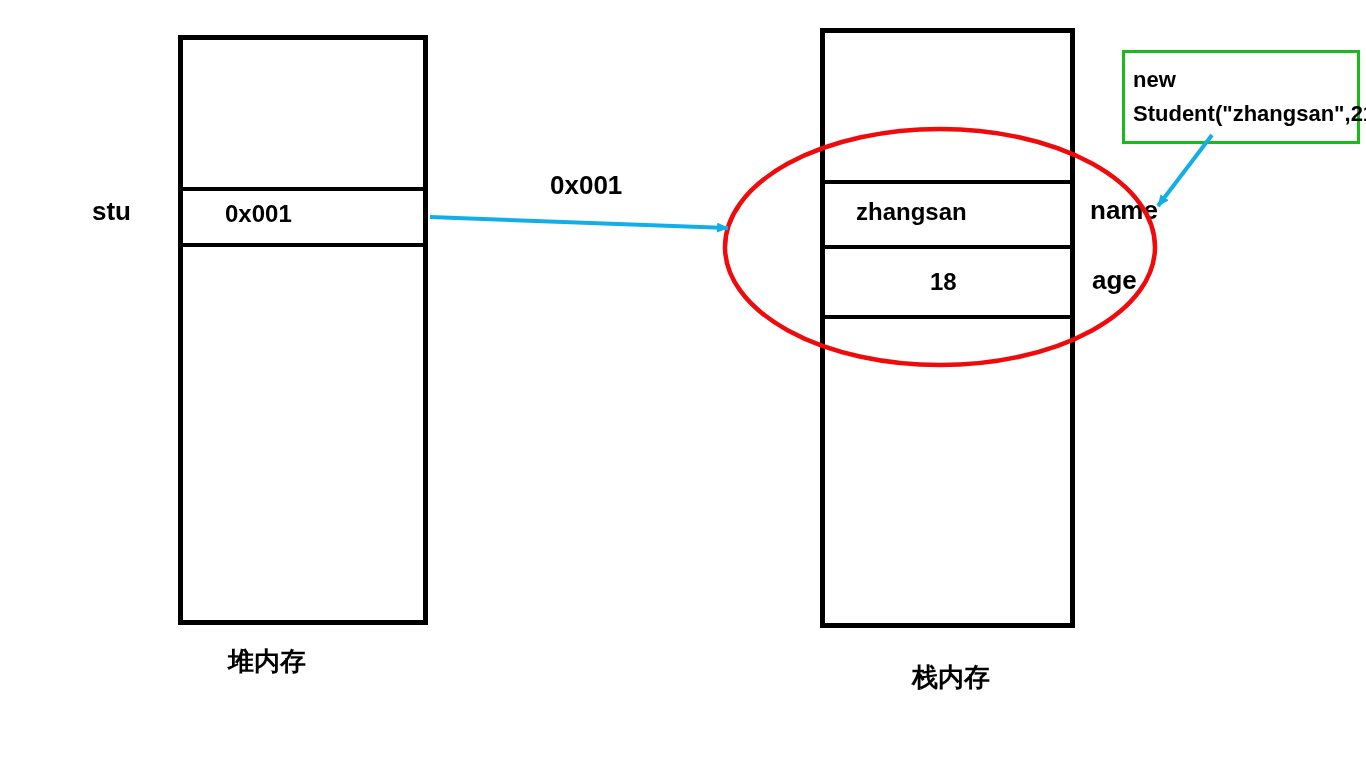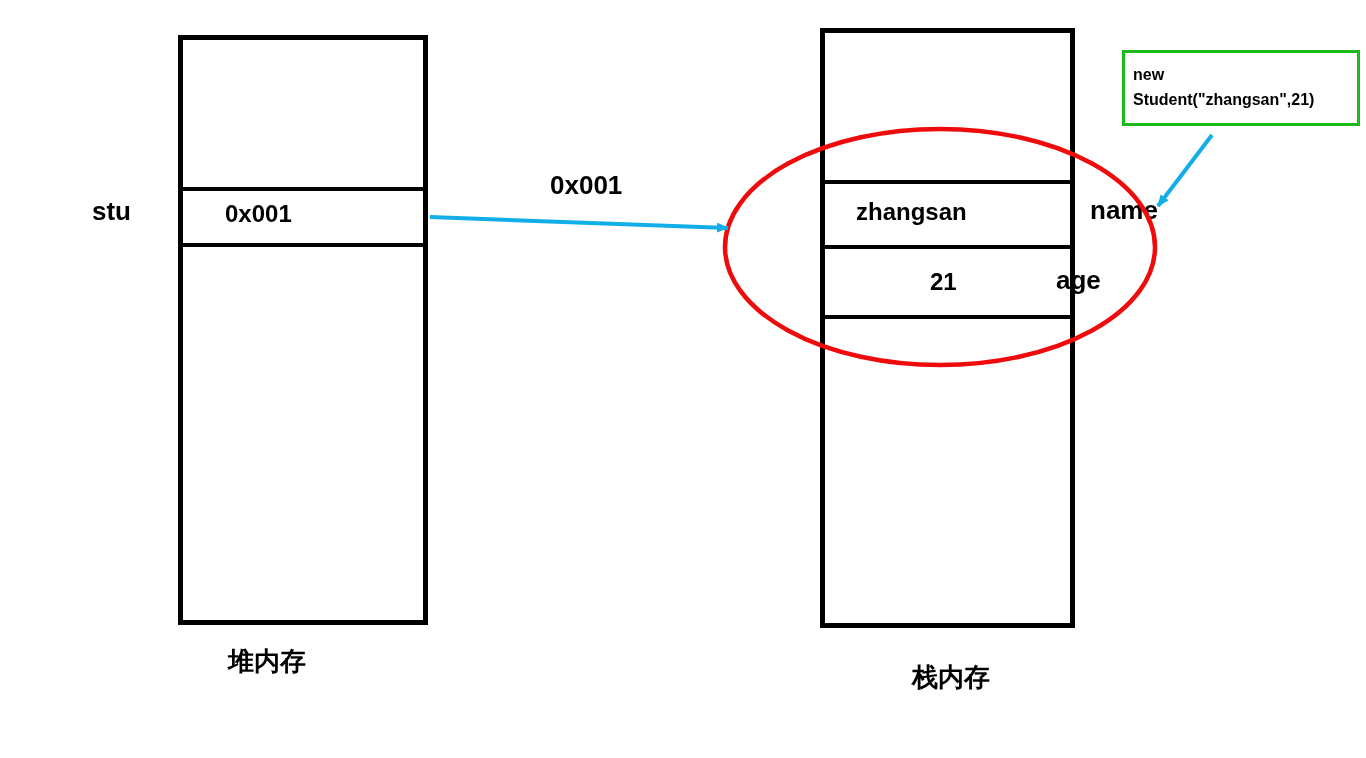--- a/index.html
+++ b/index.html
@@ -38,21 +38,21 @@
   }
   .label-med {
     font-size: 24px;
   }
   .green-box {
     position: absolute;
     border: 3px solid #1aba1a;
     box-sizing: border-box;
     padding: 10px 8px;
     font-weight: 700;
-    font-size: 16px;
+    font-size: 22px;
     line-height: 1.55;
     color: #000;
     background: #fff;
   }
   svg.overlay {
     position: absolute;
     left: 0;
     top: 0;
     width: 1366px;
     height: 758px;
@@ -78,23 +78,23 @@
   <div class="box-outline" style="left:820px; top:28px; width:255px; height:600px;"></div>
 
   <div class="hline" style="left:825px; top:180px; width:245px;"></div>
   <div class="hline" style="left:825px; top:245px; width:245px;"></div>
   <div class="hline" style="left:825px; top:315px; width:245px;"></div>
 
   <div class="cell-text label-med" style="left:856px; top:198px;">zhangsan</div>
 
   <div class="cell-text label-large" style="left:1090px; top:195px;">name</div>
 
-  <div class="cell-text label-med" style="left:930px; top:268px;">21</div>
+  <div class="cell-text label-med" style="left:930px; top:268px;">18</div>
 
-  <div class="cell-text label-large" style="left:1056px; top:265px;">age</div>
+  <div class="cell-text label-large" style="left:1092px; top:265px;">age</div>
 
   <div class="cell-text label-large" style="left:868px; top:660px;margin-left:44px;">栈内存</div>
 
   <div class="cell-text label-large" style="left:550px; top:170px;">0x001</div>
 
   <div class="green-box" style="left:1122px; top:50px; width:238px;">
     <div>new</div>
     <div>Student("zhangsan",21)</div>
   </div>
 

